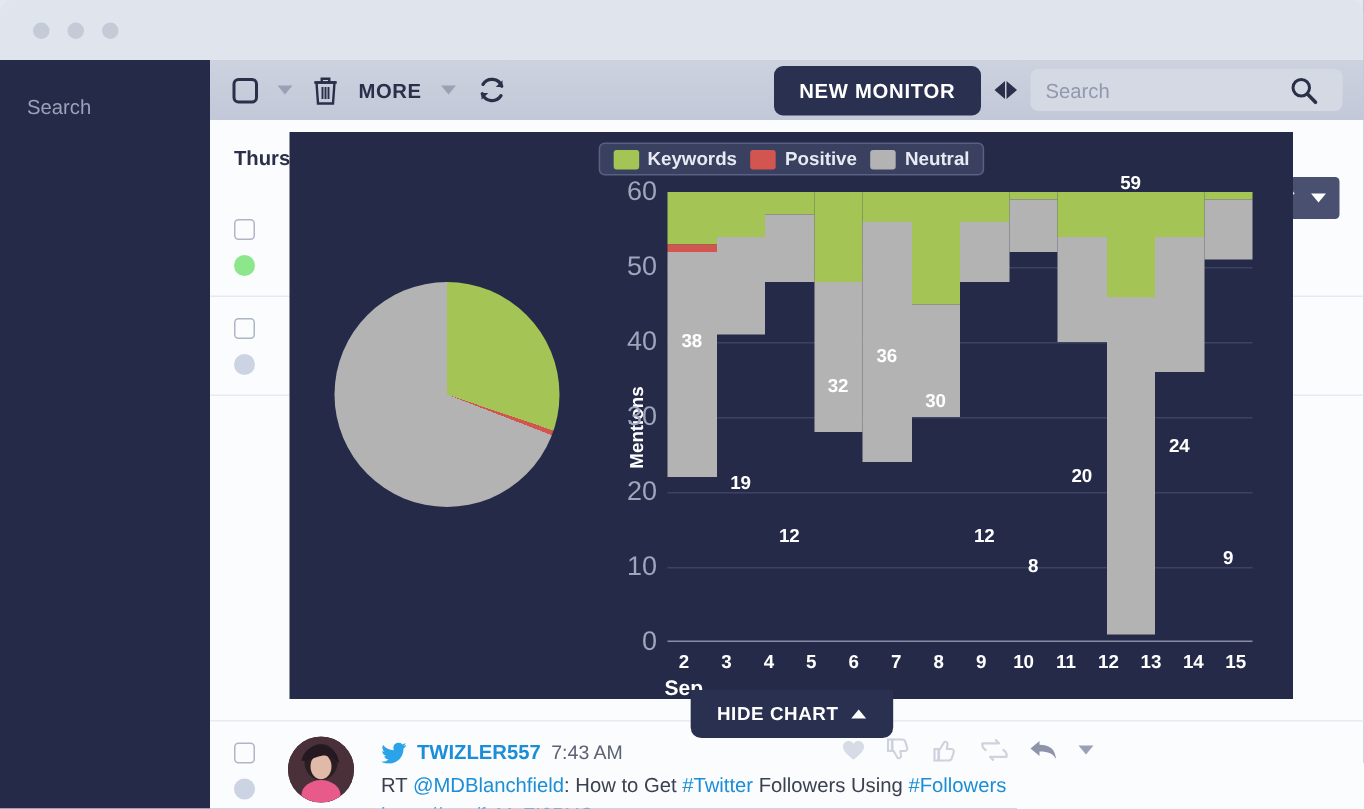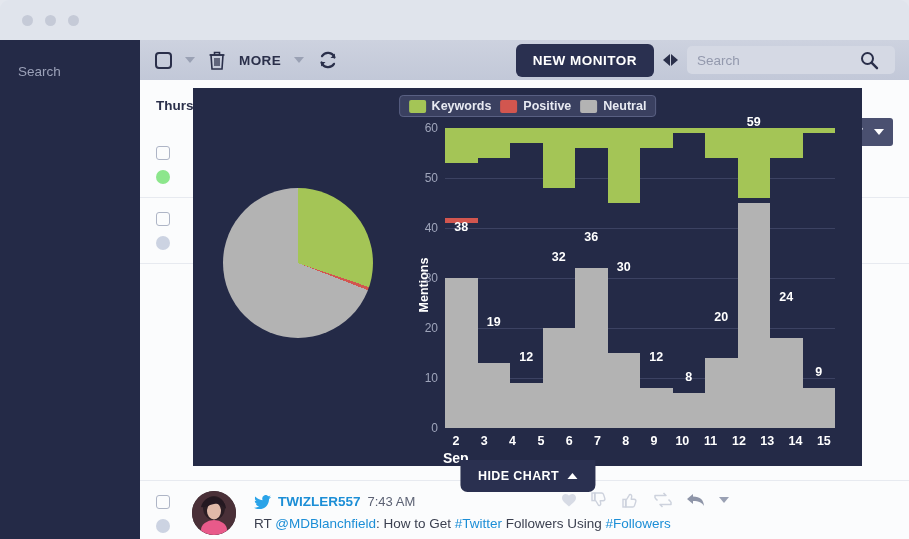--- a/index.html
+++ b/index.html
@@ -95,30 +95,30 @@
     color:#e8eaf2; font-weight:bold; }
   .sw { width:17px; height:13px; border-radius:2px; }
 
   .pie-wrap { position:absolute; left:30px; top:100px; width:150px; height:150px; }
   .pie { width:150px; height:150px; border-radius:50%; }
 
   .plot { position:absolute; left:252px; top:40px; width:390px; height:300px; }
   .ylabel { position:absolute; left:-48px; top:50%; transform:rotate(-90deg)
     translateX(0); transform-origin:center; font-size:12.5px; color:#fff;
     font-weight:bold; white-space:nowrap; }
-  .ytick { position:absolute; right:100%; margin-right:7px; font-size:12px;
+  .ytick { position:absolute; right:100%; margin-right:7px; font-size:18px;
     color:#9fa5bb; transform:translateY(-50%); }
   .gridline { position:absolute; left:0; width:100%; height:1px;
     background:#3c4262; }
   .axis { position:absolute; left:0; bottom:0; width:100%; height:1px;
     background:#878da8; }
   .bars { position:absolute; left:0; bottom:0; width:100%; height:100%;
     display:flex; align-items:flex-end; justify-content:space-between; }
   .barcol { position:relative; width:46px; height:100%;
-    display:flex; flex-direction:column; justify-content:space-between; }
+    display:flex; flex-direction:column; justify-content:flex-start; }
   .seg { width:100%; }
   .barval { position:absolute; left:50%; transform:translateX(-50%);
     font-size:12.5px; font-weight:bold; color:#fff; white-space:nowrap; }
   .xlabels { position:absolute; left:0; top:100%; width:100%;
     display:flex; justify-content:space-between; padding-top:6px; }
   .xl { width:22px; text-align:center; font-size:12.5px; color:#fff;
     font-weight:bold; }
   .monthlbl { position:absolute; left:-2px; top:100%; margin-top:22px;
     font-size:14px; color:#fff; font-weight:bold; }
 

